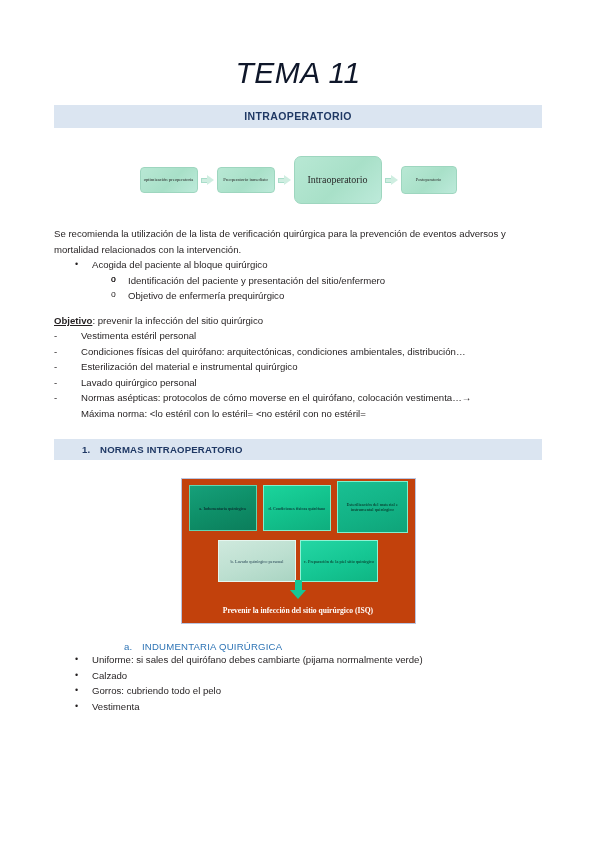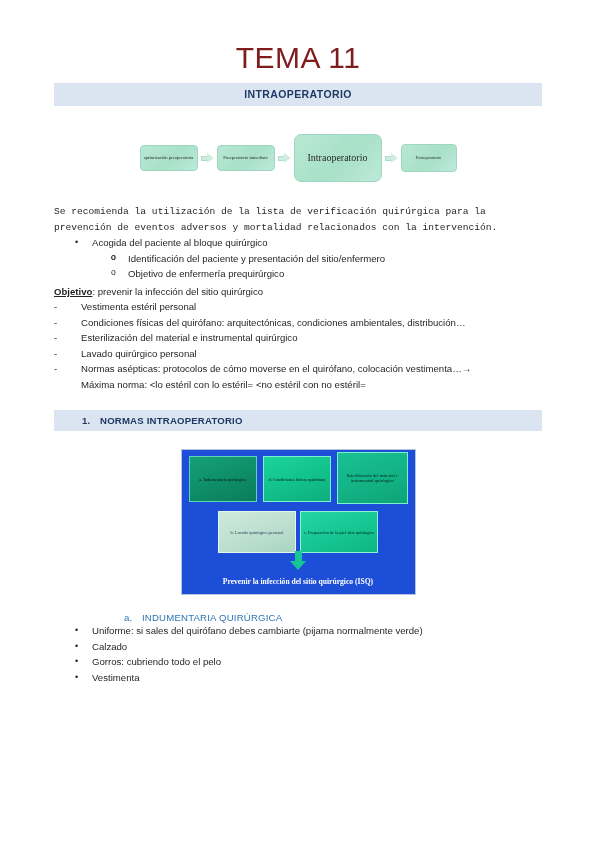--- a/index.html
+++ b/index.html
@@ -19,27 +19,28 @@
     width: 596px;
     height: 848px;
     position: relative;
     box-sizing: border-box;
     padding: 0 54px;
   }
 
   
   .doc-title {
     text-align: center;
-    color: #7f1d1d;
+    color: #0f172a;
     font-size: 30px;
     font-weight: 400;
     letter-spacing: 0.5px;
-    margin: 1px;
+    margin: 16px;
     padding-top: 40px;
     line-height: 1.1;
+    font-style: italic;
   }
   .subtitle-banner {
     background: #dbe5f1;
     text-align: center;
     font-size: 10.5px;
     font-weight: bold;
     color: #1f3864;
     letter-spacing: 0.4px;
     padding: 5px 0 6px 0;
     margin-top: 9px;
@@ -102,22 +103,22 @@
     border-left: 7px solid #cfeee1;
   }
 
   
   .para {
     font-size: 9.6px;
     line-height: 1.62;
     margin: 0;
     color: #231f20;
   }
-  .block-gap-1 { margin-top: 22px; font-family: Liberation Mono, monospace; }
-  .block-gap-2 { margin-top: 2px; }
+  .block-gap-1 { margin-top: 22px; }
+  .block-gap-2 { margin-top: 9px; }
 
   ul.bullets, ul.dash, ul.circles {
     margin: 0;
     padding: 0;
     list-style: none;
   }
   ul.bullets > li {
     font-size: 9.6px;
     line-height: 1.62;
     padding-left: 38px;
@@ -179,21 +180,21 @@
 
   
   .isq-wrap {
     margin-top: 18px;
     display: flex;
     justify-content: center;
   }
   .isq {
     width: 235px;
     height: 146px;
-    background: #1d4ed8;
+    background: #c2410c;
     border: 1px solid #b9c4e0;
     box-sizing: border-box;
     padding: 6px 7px;
     position: relative;
     filter: blur(0.3px);
   }
   .isq-row-top {
     display: flex;
     gap: 6px;
     justify-content: space-between;

